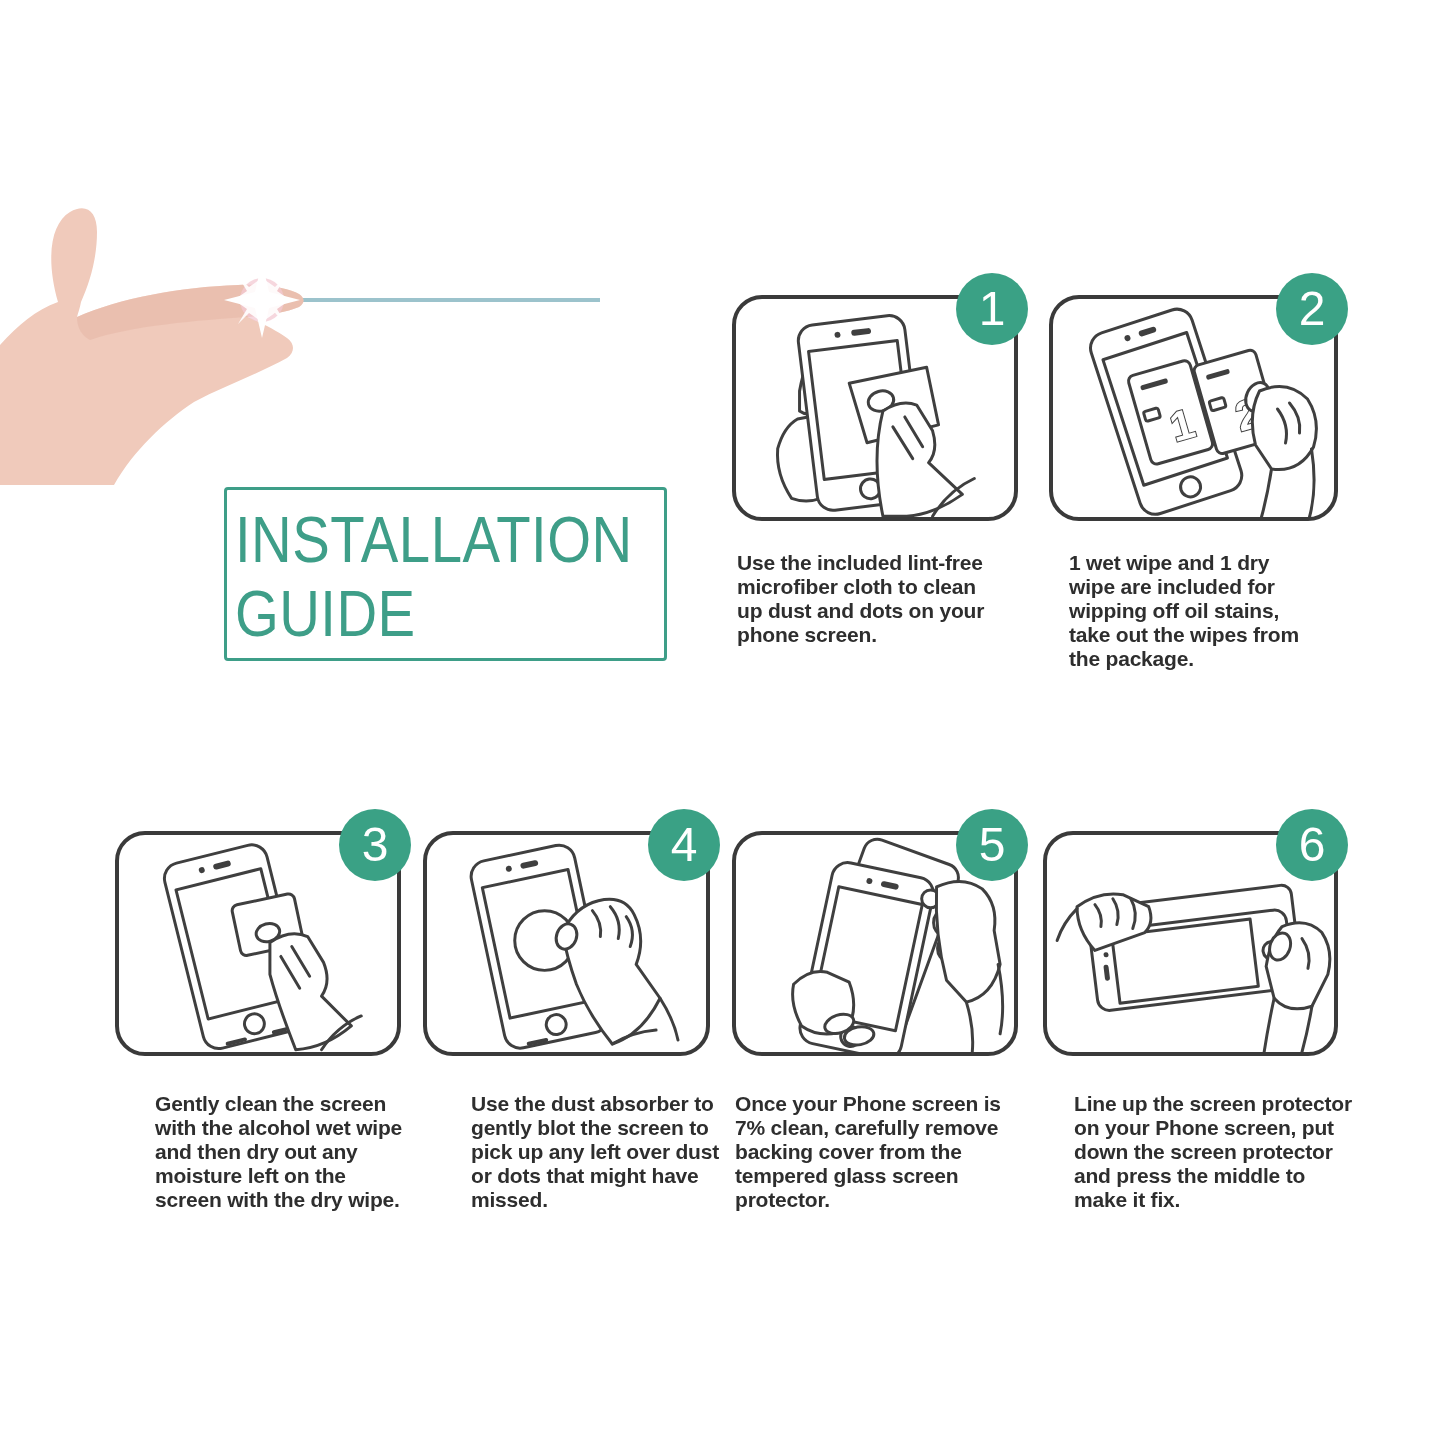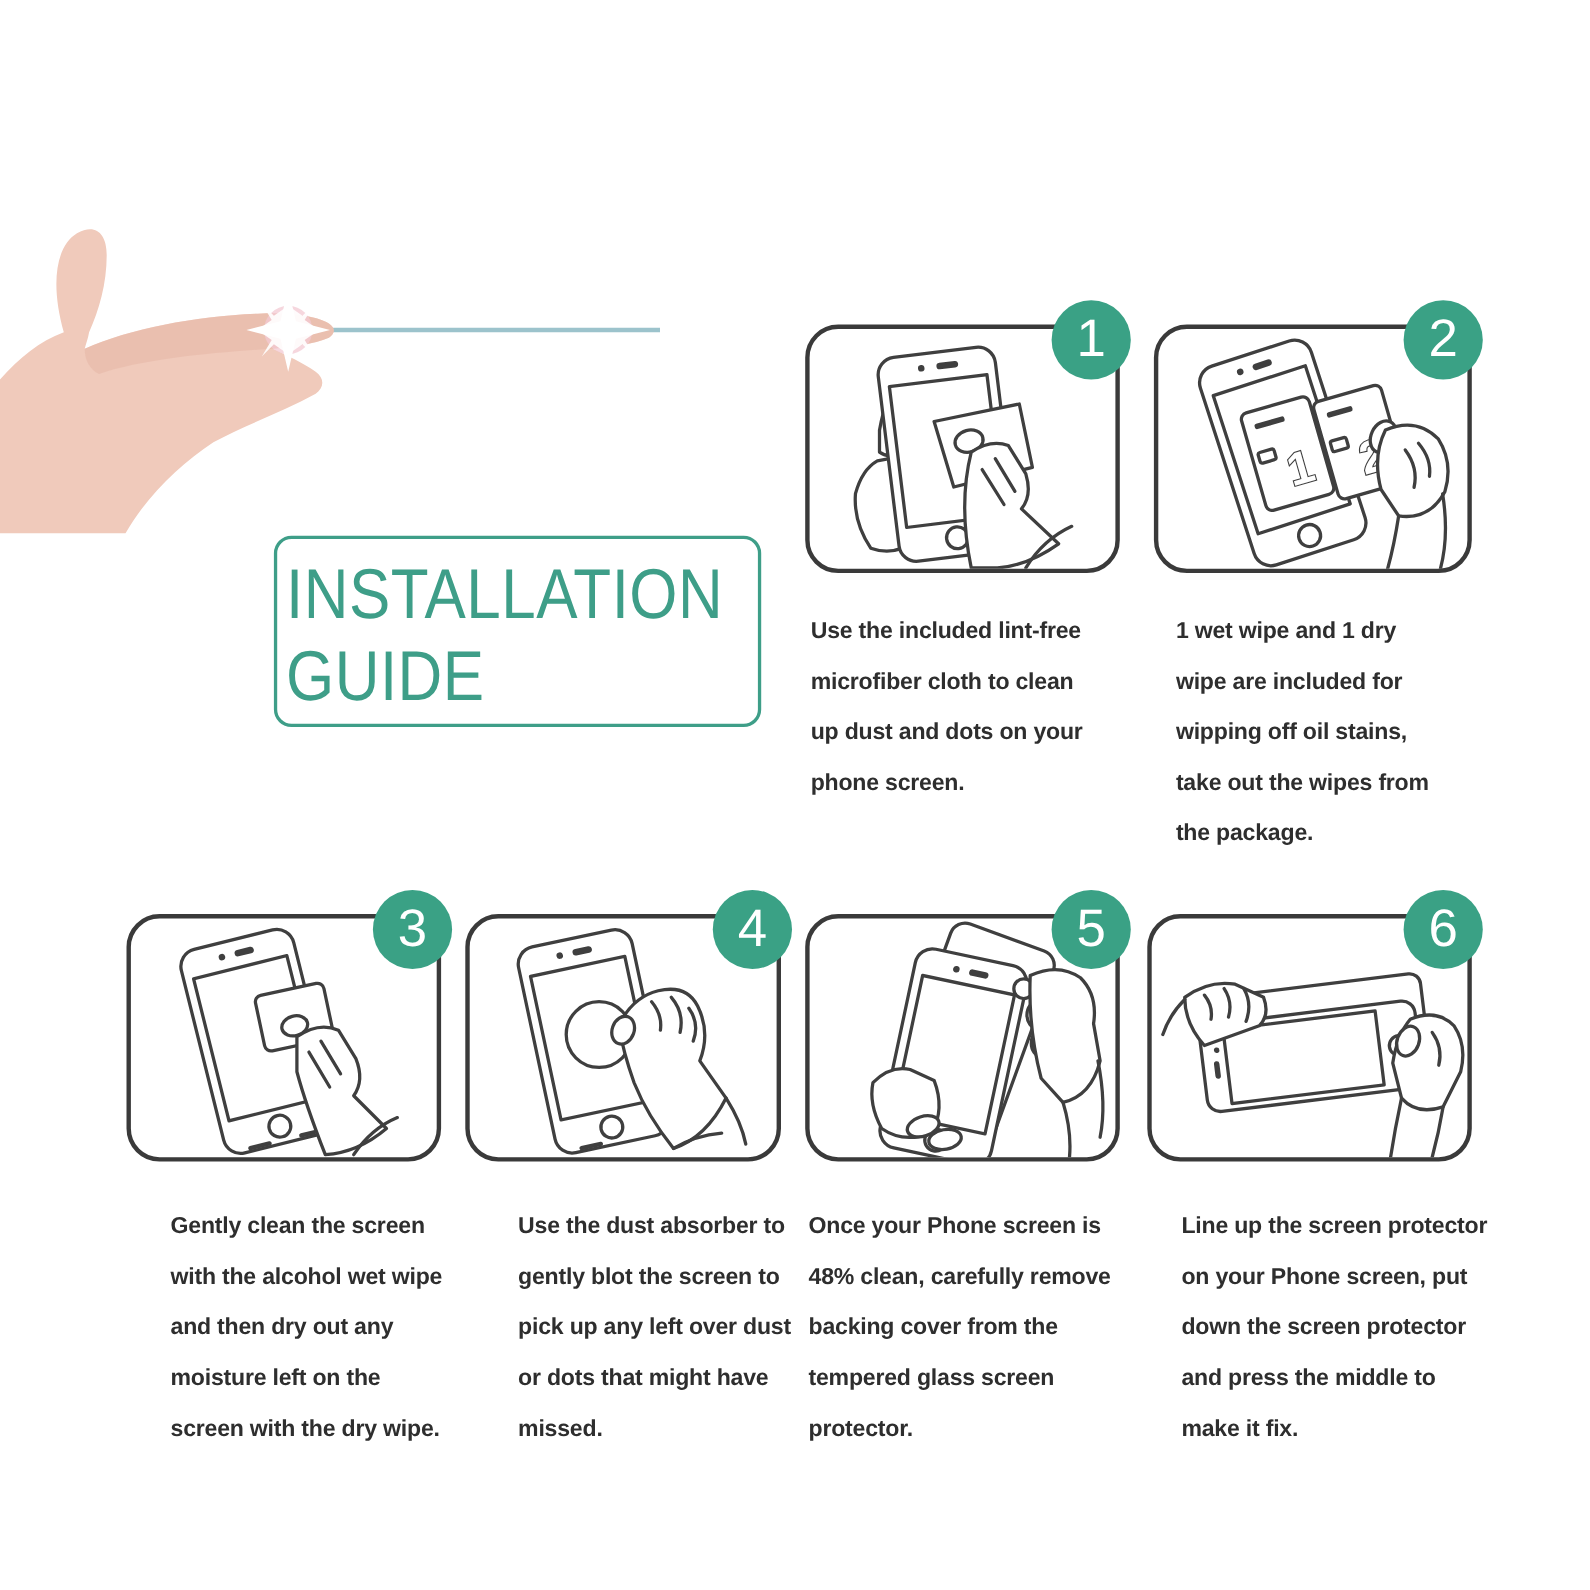--- a/index.html
+++ b/index.html
@@ -8,25 +8,25 @@
   
   .art{stroke:#3f3f3f;stroke-width:3;fill:none;stroke-linecap:round;stroke-linejoin:round;}
   .artf{fill:#ffffff;}
   .ink{fill:#3f3f3f;stroke:none;}
   
   .box{position:absolute;border:4px solid #3a3a3a;border-radius:30px;background:#fff;}
   .box svg{position:absolute;left:0;top:0;width:100%;height:100%;}
   .badge{position:absolute;top:-26px;right:-14px;width:72px;height:72px;border-radius:50%;
          background:#3aa185;color:#fff;display:flex;align-items:center;justify-content:center;
          font-size:48px;font-weight:400;line-height:1;}
-  .step-text{position:absolute;font-size:21px;line-height:46px;font-weight:700;color:#2e2e2e;
+  .step-text{position:absolute;font-size:21px;line-height:24px;font-weight:700;color:#2e2e2e;
              white-space:pre-line;letter-spacing:-0.2px;}
   
-  .title-box{position:absolute;left:249px;top:487px;width:437px;height:168px;
-             border:3px solid #3e9e88;border-radius:16px;background:#fff;}
+  .title-box{position:absolute;left:224px;top:487px;width:437px;height:168px;
+             border:3px solid #3e9e88;border-radius:4px;background:#fff;}
   .title-line{position:absolute;left:8px;font-size:64px;line-height:64px;font-weight:400;
               color:#3e9e88;letter-spacing:0.5px;transform:scaleX(0.88);transform-origin:left top;
               white-space:nowrap;}
   .packet-num{font-family:"Liberation Sans",sans-serif;font-size:42px;font-weight:700;
               fill:#ffffff;stroke:#3f3f3f;stroke-width:2;paint-order:stroke;}
 </style>
 </head>
 <body>
 
 <div class="canvas">
@@ -229,21 +229,21 @@
 with the alcohol wet wipe
 and then dry out any
 moisture left on the
 screen with the dry wipe.</div>
   <div class="step-text" style="left:424px;top:1092px;width:305px;margin-left:47px;">Use the dust absorber to
 gently blot the screen to
 pick up any left over dust
 or dots that might have
 missed.</div>
   <div class="step-text" style="left:735px;top:1092px;width:310px;">Once your Phone screen is
-48% clean, carefully remove
+7% clean, carefully remove
 backing cover from the
 tempered glass screen
 protector.</div>
   <div class="step-text" style="left:1050px;top:1092px;width:315px;margin-left:24px;">Line up the screen protector
 on your Phone screen, put
 down the screen protector
 and press the middle to
 make it fix.</div>
 
 </div>

